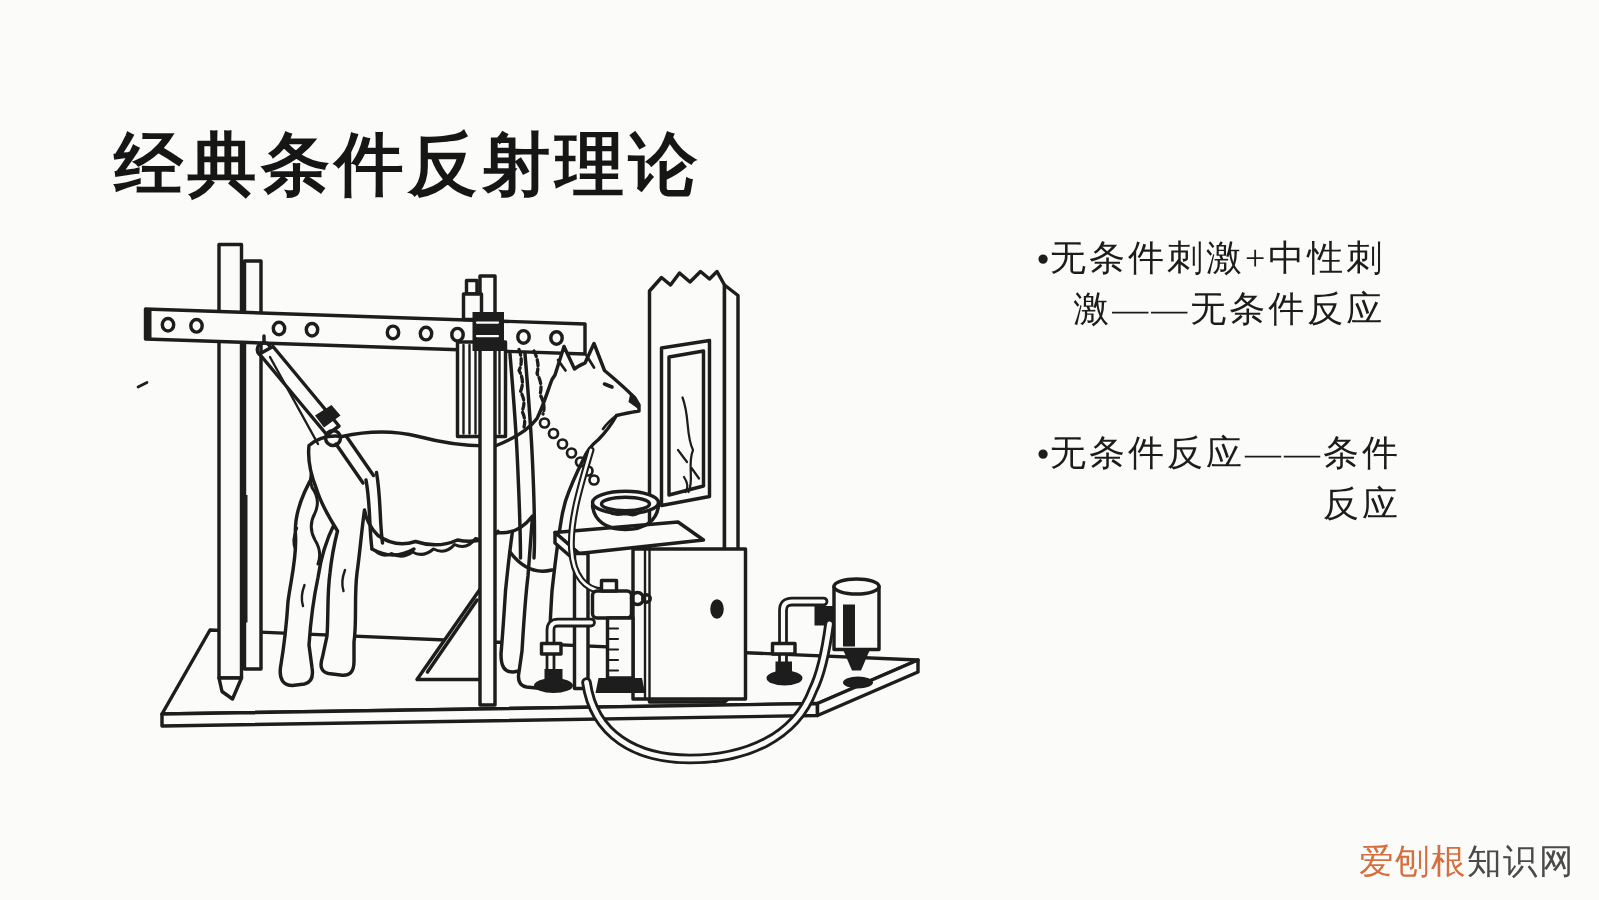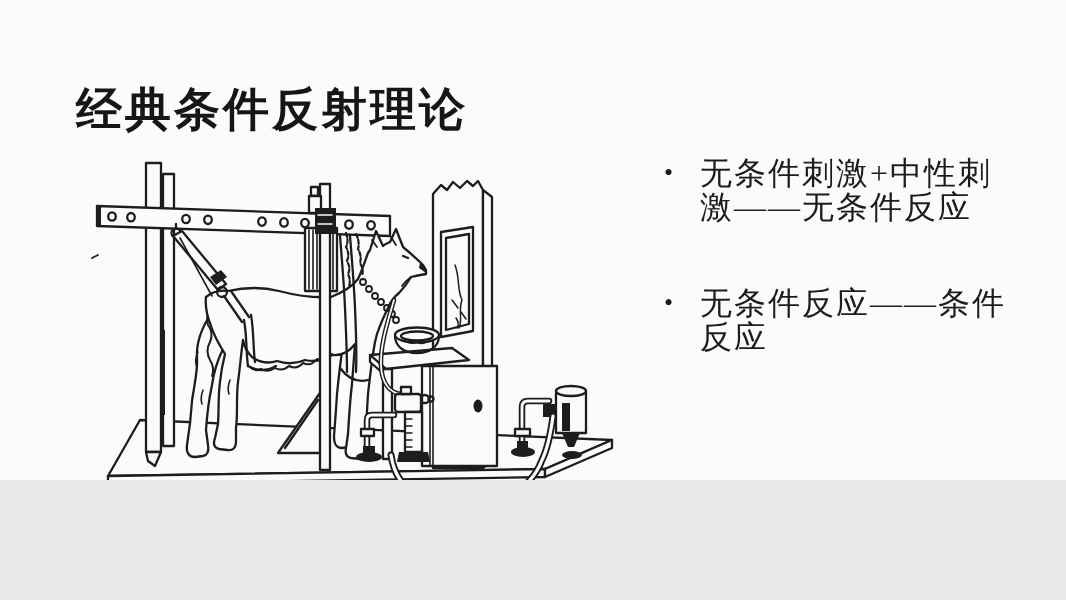--- a/index.html
+++ b/index.html
@@ -1,32 +1,33 @@
 <!DOCTYPE html>
 <html><head>
 <meta charset="utf-8">
 <style>
   html,body { margin:0; padding:0; background:#e9e9e7; }
   .slide {
-    position:relative; width:1066px; height:480px; overflow:hidden;
+    position:relative; width:1066px; height:600px; overflow:hidden;
     background: radial-gradient(ellipse 130% 130% at 50% 45%, #fbfbf9 55%, #ecece9 100%);
     font-family:"Liberation Serif","DejaVu Serif",serif;
+    text-align:right;
   }
   .title {
     position:absolute; left:76px; top:48px;
     font-size:46px; font-weight:600; letter-spacing:3px; color:#161616;
     white-space:nowrap;
   }
   .bullets { position:absolute; left:650px; top:156px; width:365px; }
   .bullet-item { display:flex; margin-bottom:62px; color:#1c1c1c; }
   .bullet-dot {
     flex:none; width:50px; padding-left:14px; box-sizing:border-box;
     font-size:26px; line-height:34px;
   }
-  .bullet-text { font-size:32px; line-height:34px; letter-spacing:2px; font-weight:500; }
+  .bullet-text { font-size:24px; line-height:34px; letter-spacing:2px; font-weight:500; }
   .illustration { position:absolute; left:85px; top:145px; }
   .watermark {
     position:absolute; right:16px; bottom:10px;
     font-family:"Liberation Sans","DejaVu Sans",sans-serif;
     font-size:23px; letter-spacing:1px; white-space:nowrap;
   }
   .wm-brand { color:#d4703f; }
   .wm-site  { color:#4a4a4a; }
 </style>
 </head>
@@ -207,14 +208,17 @@
     </div>
     <div class="bullet-item">
       <span class="bullet-dot">•</span>
       <span class="bullet-text">
         <span>无条件反应——条件</span><br>
         <span>反应</span>
       </span>
     </div>
   </div>
 
+  <div class="watermark">
+    <span class="wm-brand">爱刨根</span><span class="wm-site">知识网</span>
+  </div>
 
 </div>
 
 </body></html>

